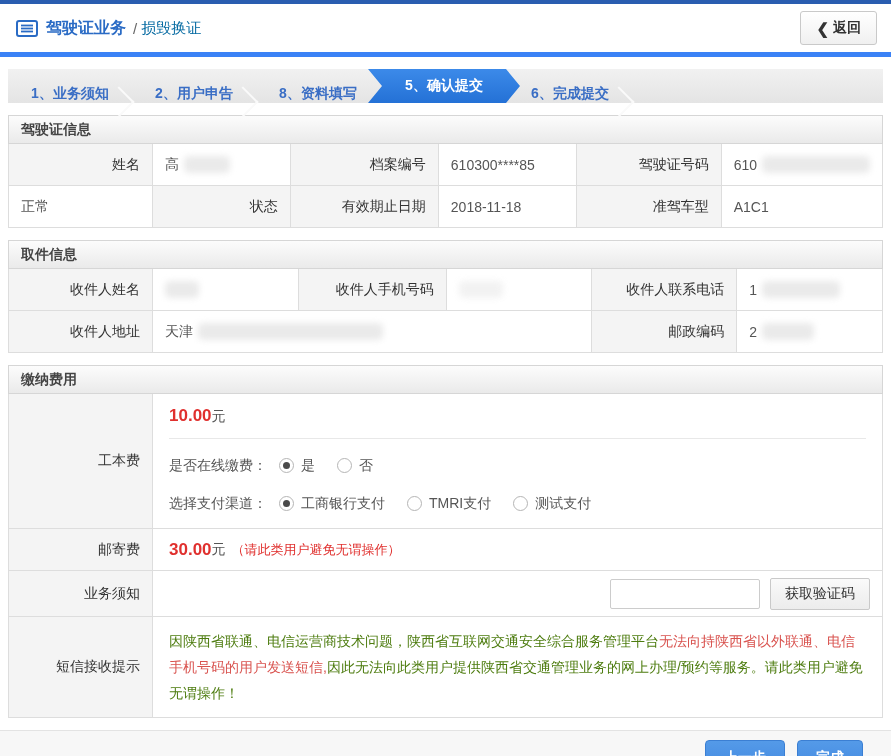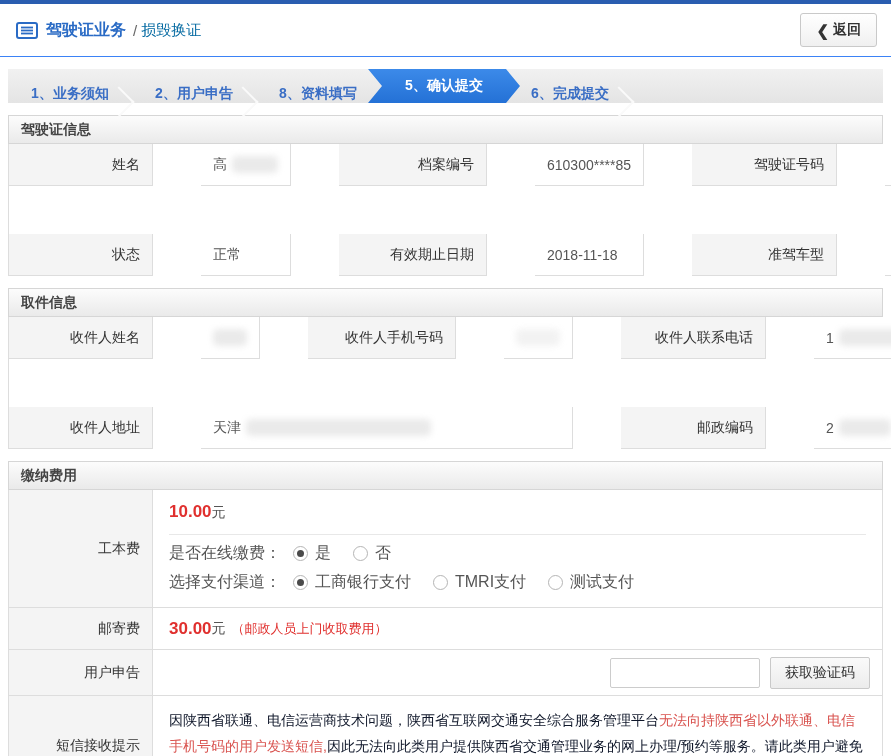--- a/index.html
+++ b/index.html
@@ -2,21 +2,21 @@
 <html><head>
 <meta charset="utf-8">
 <style>
   * { box-sizing: border-box; margin: 0; padding: 0; }
   html,body { width: 891px; height: 756px; background: #fff;
     font-family: "Liberation Sans", "DejaVu Sans", sans-serif; }
 
   .topbar { height: 4px; background: #2a5db0; }
 
   .page-header { height: 53px; display: flex; align-items: center;
-    padding: 0 14px 0 16px; border-bottom: 1px solid #3b82f6; }
+    padding: 0 14px 0 16px; border-bottom: 5px solid #3b82f6; }
   .doc-icon { width: 22px; height: 17px; margin-right: 8px; flex: none; }
   .title-main { color: #2a6bc5; font-size: 16px; font-weight: bold; }
   .title-slash { color: #666; font-size: 15px; margin: 0 4px 0 7px; }
   .title-sub { color: #0369a1; font-size: 15px; }
   .back-btn { margin-left: auto; border: 1px solid #c9c9c9; border-radius: 3px;
     background: linear-gradient(#ffffff,#f0f0f0); padding: 7px 15px;
     font-size: 14px; color: #333; font-weight: bold; cursor: pointer;
     display: flex; align-items: center; gap: 4px; }
   .back-chevron { font-weight: bold; color: #333; font-size: 15px; line-height: 1; }
 
@@ -35,56 +35,56 @@
   .steps-filler { flex: 1; position: relative; }
 
   
   .section { margin: 12px 8px 0 8px; }
   .section.first { margin-top: 12px; }
   .section-title { height: 29px; line-height: 27px;
     background: linear-gradient(#fcfcfc,#eaeaea);
     border: 1px solid #d6d6d6; padding: 0 12px; font-size: 14px;
     font-weight: bold; color: #444; }
   .grid { display: grid; border-left: 1px solid #ddd; }
-  .info-grid { grid-template-columns: 144px 1fr 148px 1fr 145px 1fr; gap: 48px; }
+  .info-grid { grid-template-columns: 144px 1fr 148px 1fr 145px 1fr; }
   .pay-grid { grid-template-columns: 144px 1fr; }
   .cell { border-right: 1px solid #ddd; border-bottom: 1px solid #ddd;
     min-height: 42px; display: flex; align-items: center; font-size: 14px; }
   .cell-label { background: #f4f4f4; justify-content: flex-end;
     padding: 0 12px; color: #333; text-align: right; }
   .cell-value { background: #fff; padding: 0 12px; color: #555; }
   .span3 { grid-column: 2 / span 3; }
   .blur { display: inline-block; height: 17px; background: #eaeaea;
     border-radius: 5px; filter: blur(3px); margin-left: 5px; flex: none; }
 
   
   .fee-cell { display: block; padding: 12px 16px 10px 16px; }
   .fee-line { padding-bottom: 12px; border-bottom: 1px solid #e8e8e8;
-    margin-bottom: 4px; }
+    margin-bottom: 12px; }
   .fee-amount { color: #e0302e; font-weight: bold; font-size: 17px; }
   .fee-unit { color: #555; font-size: 14px; }
   .opt-line { display: flex; align-items: center; height: 29px;
-    color: #555; font-size: 16px; }
+    color: #555; font-size: 14px; margin-top: 9px; }
   .opt-q { margin-right: 12px; }
   .radio { width: 15px; height: 15px; border-radius: 50%;
     border: 1px solid #b5b5b5; background: #fff; display: inline-block;
     position: relative; flex: none; cursor: pointer; }
   .radio.sel::after { content: ""; position: absolute; left: 3px; top: 3px;
     width: 7px; height: 7px; border-radius: 50%; background: #4a4a4a; }
   .opt-label { margin: 0 22px 0 7px; }
   .postage-note { color: #e0302e; font-size: 13px; margin-left: 6px; }
   .captcha-cell { min-height: 46px; }
   .captcha-input { width: 150px; height: 30px; border: 1px solid #ccc;
     border-radius: 2px; padding: 0 8px; font-size: 14px; }
   .captcha-btn { margin-left: 10px; height: 32px; padding: 0 14px;
     background: linear-gradient(#fafafa,#ececec); border: 1px solid #c9c9c9;
     border-radius: 2px; font-size: 14px; color: #333; cursor: pointer; }
   .sms-cell { display: block; padding: 11px 16px; font-size: 14px;
     line-height: 26px; }
-  .sms-warn { color: #0f172a; }
+  .sms-warn { color: #4d7c0f; }
   .sms-danger { color: #d9534f; }
 
   
   .footer { margin-top: 12px; height: 55px; background: #f7f7f7;
     border-top: 1px solid #e3e3e3; display: flex; align-items: center;
     justify-content: flex-end; gap: 12px; padding-right: 28px; }
   .btn-blue { background: linear-gradient(#549ae8,#4187df); color: #fff;
     border: 1px solid #3b7fd3; border-radius: 4px; font-size: 14px;
     font-weight: bold; padding: 8px 18px; cursor: pointer; }
 </style>
@@ -139,24 +139,24 @@
     <div class="cell cell-label">档案编号</div>
     <div class="cell cell-value">
       <span>610300****85</span>
     </div>
     <div class="cell cell-label">驾驶证号码</div>
     <div class="cell cell-value">
       <span>610</span>
       <span class="blur" style="width:108px"></span>
     </div>
 
+    <div class="cell cell-value">
+      <span>正常</span>
+    </div>
     <div class="cell cell-label">状态</div>
-    <div class="cell cell-value">
-      <span>正常</span>
-    </div>
     <div class="cell cell-label">有效期止日期</div>
     <div class="cell cell-value">
       <span>2018-11-18</span>
     </div>
     <div class="cell cell-label">准驾车型</div>
     <div class="cell cell-value">
       <span>A1C1</span>
     </div>
   </div>
 </div>
@@ -217,24 +217,24 @@
         <span class="opt-label">TMRI支付</span>
         <span class="radio"></span>
         <span class="opt-label">测试支付</span>
       </div>
     </div>
 
     <div class="cell cell-label">邮寄费</div>
     <div class="cell cell-value" style="min-height:40px;padding-left:16px;">
       <span class="fee-amount">30.00</span>
         <span class="fee-unit">元</span>
-      <span class="postage-note">（邮政人员上门收取费用）</span>
-    </div>
-
-    <div class="cell cell-label">用户申告</div>
+      <span class="postage-note">（请此类用户避免无谓操作）</span>
+    </div>
+
+    <div class="cell cell-label">业务须知</div>
     <div class="cell cell-value captcha-cell" style="padding-left:16px;justify-content:flex-end;">
       <input class="captcha-input" type="text" value="" style="">
       <button class="captcha-btn">获取验证码</button>
     </div>
 
     <div class="cell cell-label">短信接收提示</div>
     <div class="cell cell-value sms-cell">
       <span class="sms-warn">因陕西省联通、电信运营商技术问题，陕西省互联网交通安全综合服务管理平台</span><span class="sms-danger">无法向持陕西省以外联通、电信手机号码的用户发送短信,</span><span class="sms-warn">因此无法向此类用户提供陕西省交通管理业务的网上办理/预约等服务。请此类用户避免无谓操作！</span>
     </div>
   </div>

